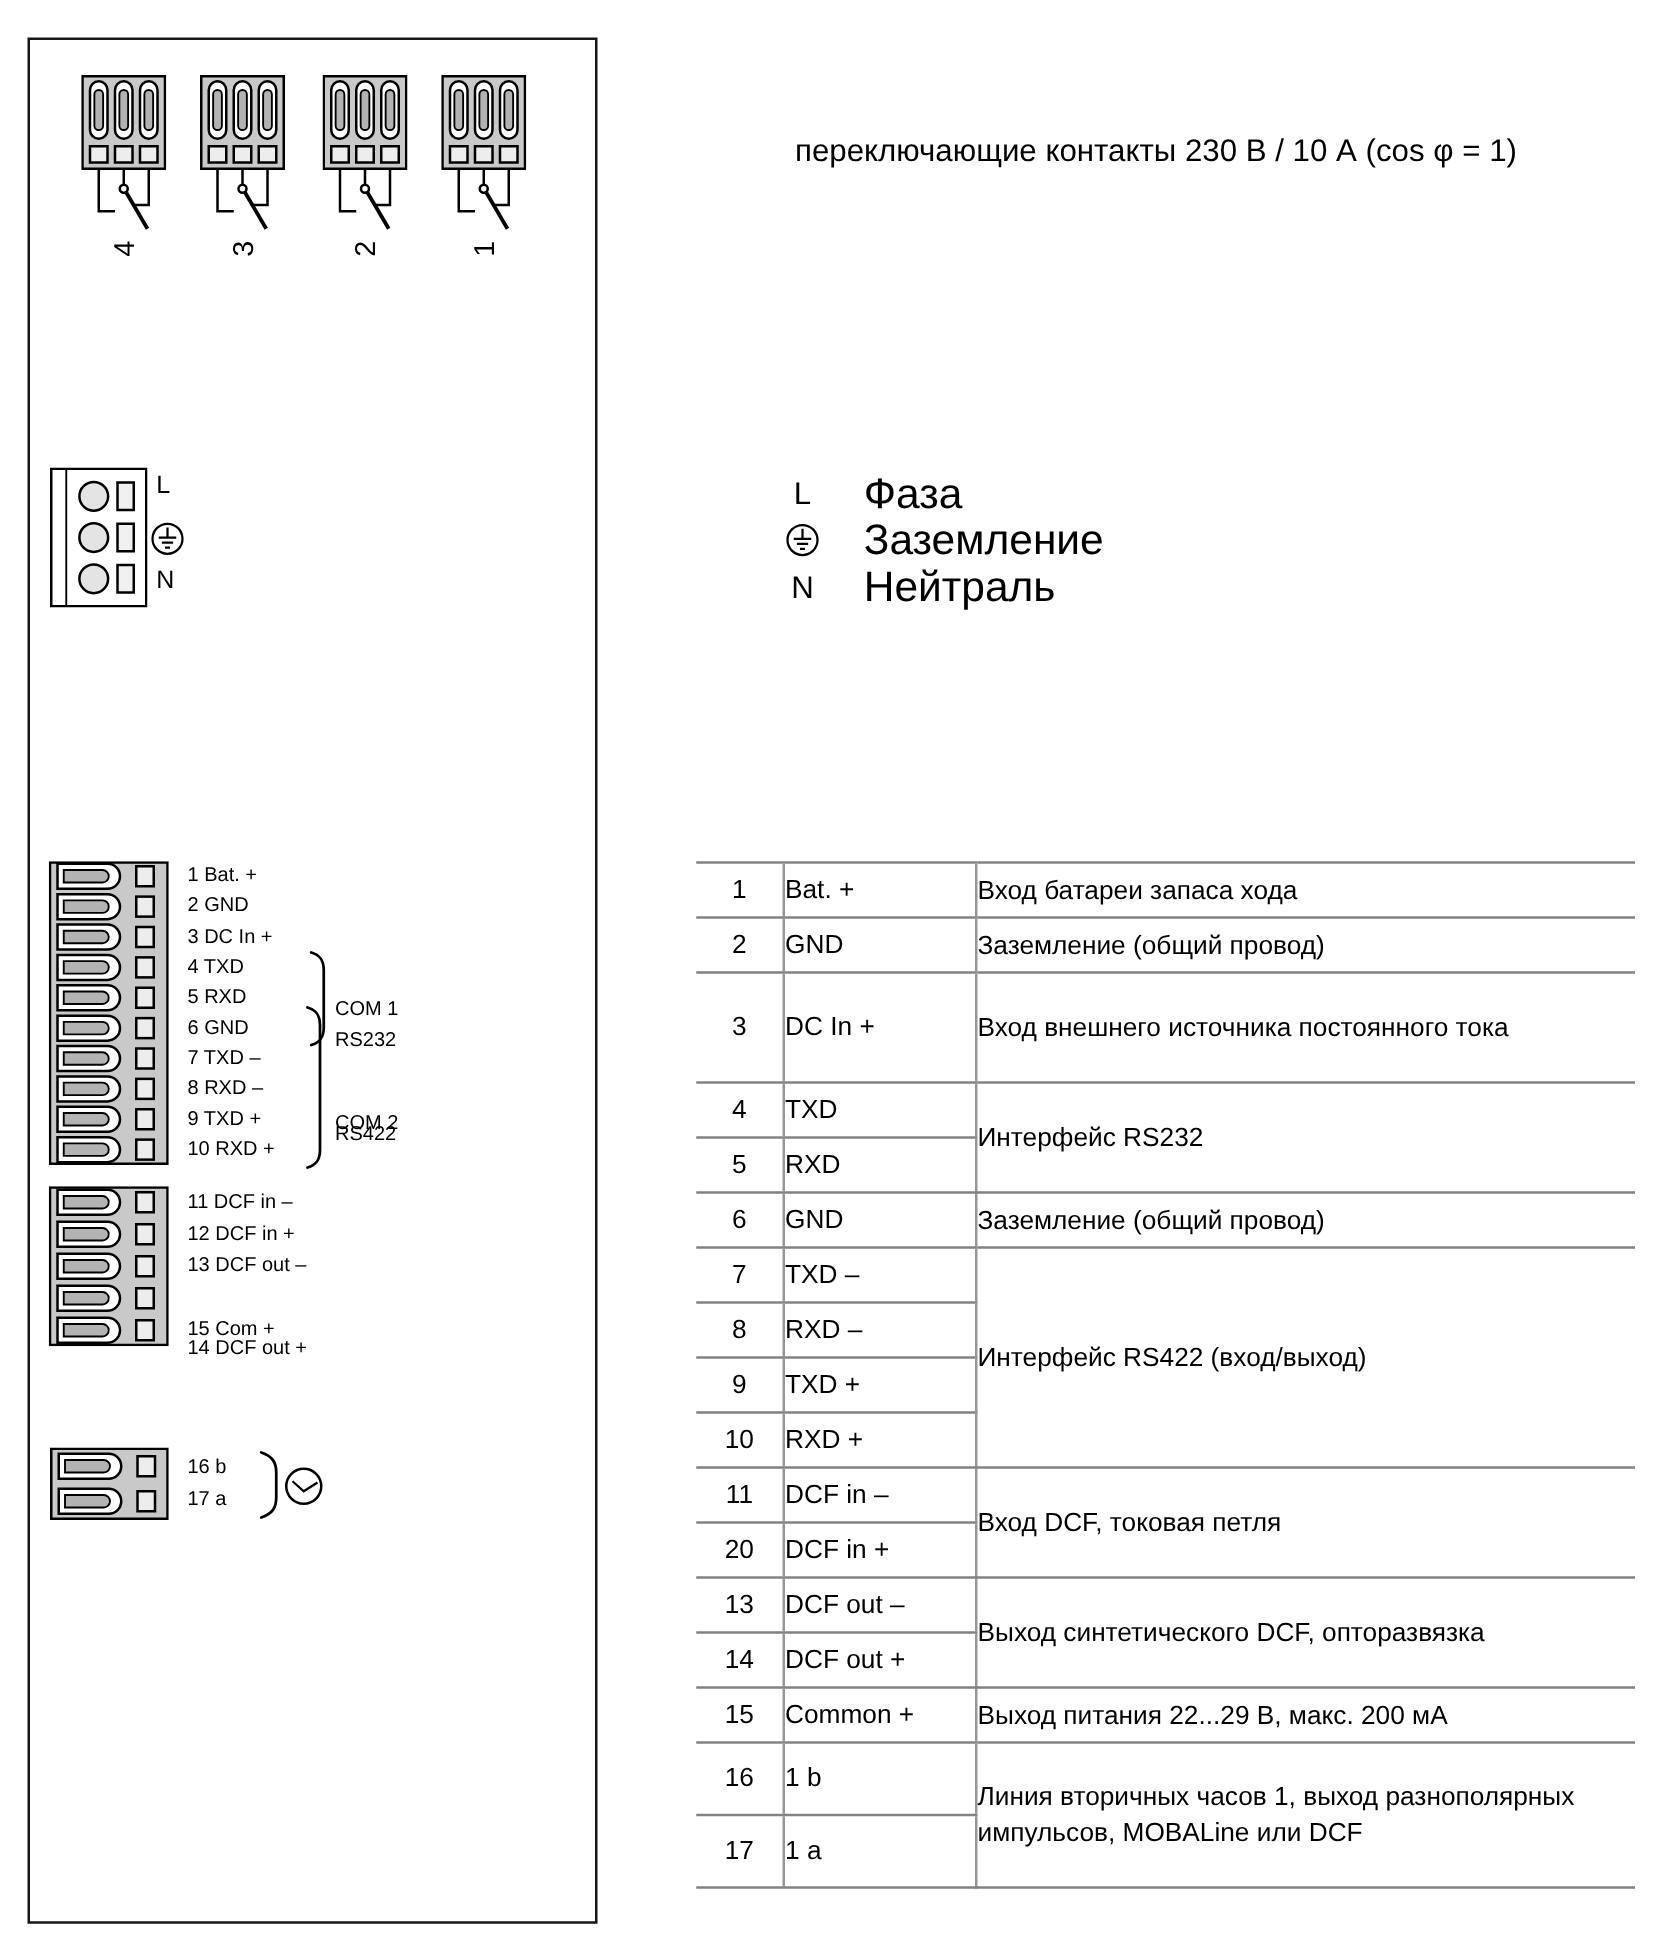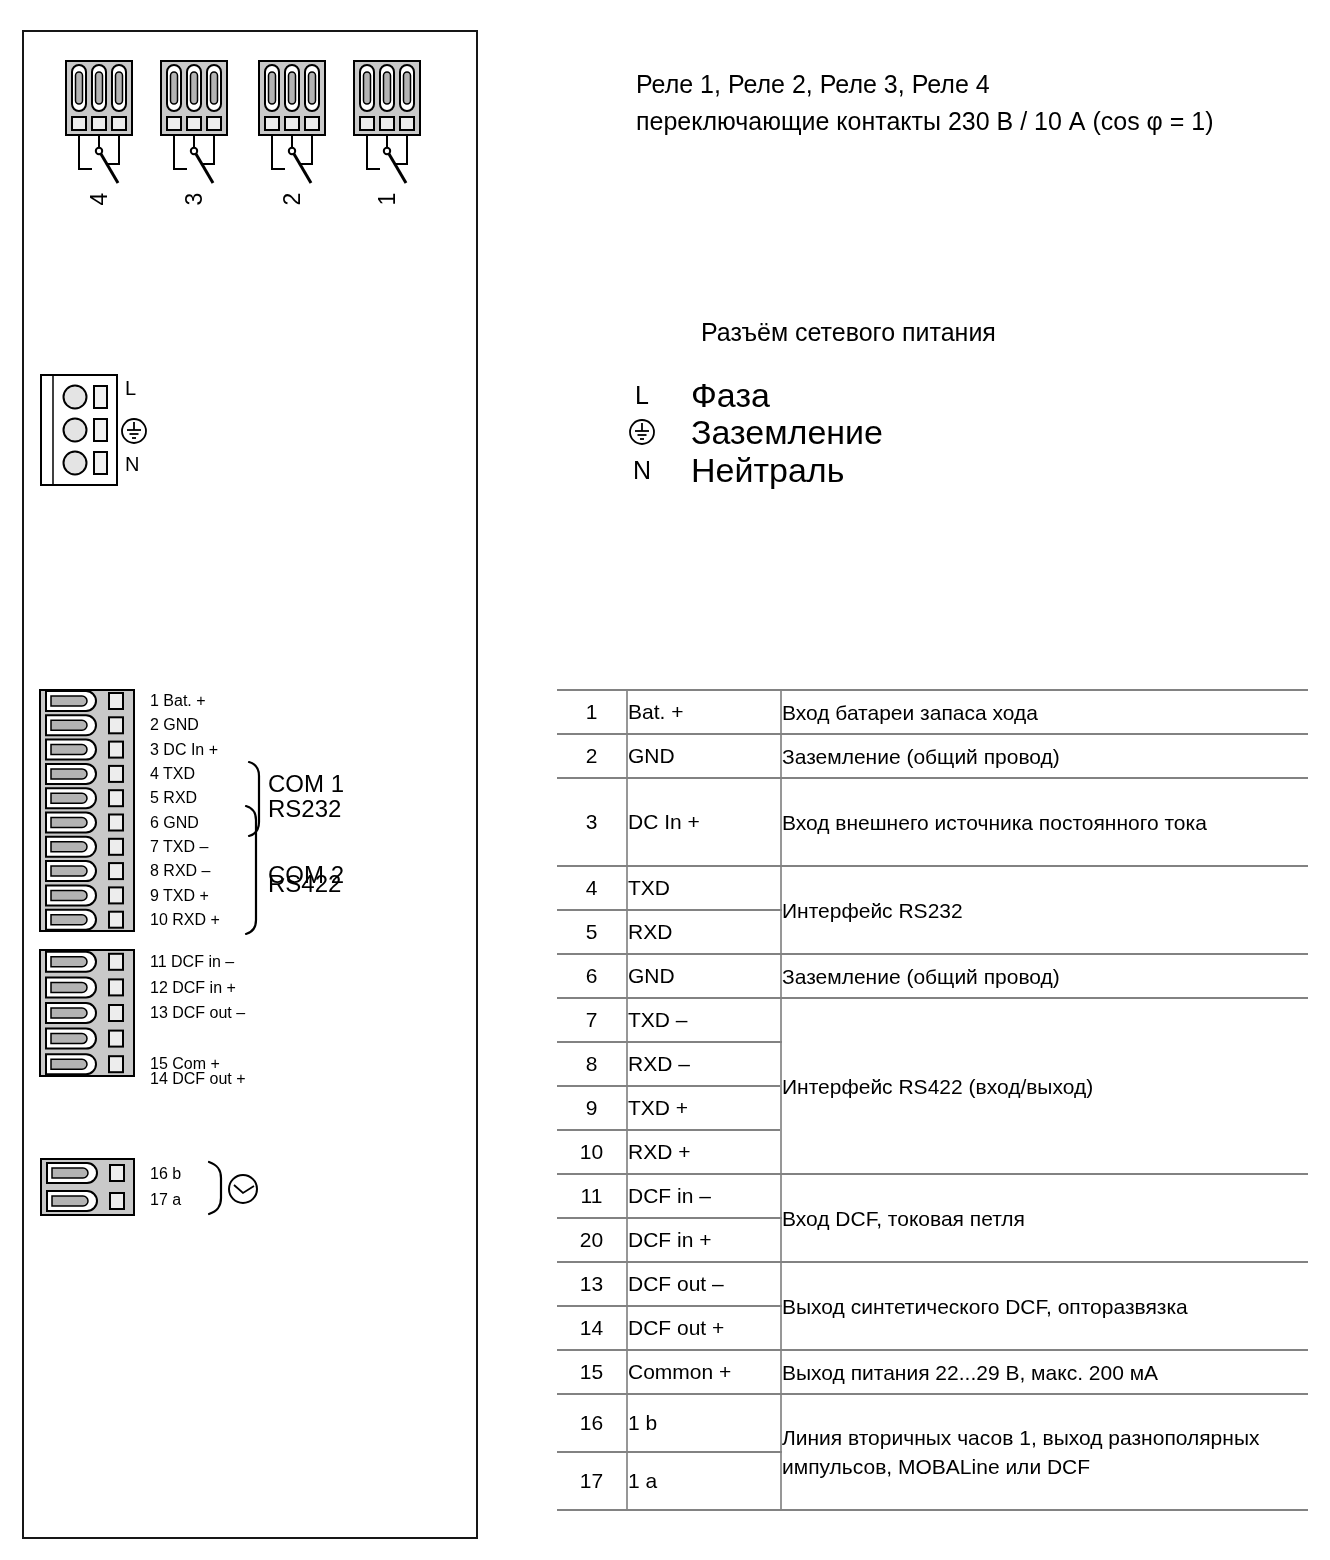--- a/index.html
+++ b/index.html
@@ -15,21 +15,21 @@
   .relay-num {
     position:absolute; width:68px; height:30px; line-height:30px;
     text-align:center; transform:rotate(-90deg); font-size:23px;
   }
   .pin-label {
     position:absolute; left:150px; height:24px; line-height:24px;
     font-size:16px; white-space:nowrap;
   }
   .com-label {
     position:absolute; left:268px; height:25px; line-height:25px;
-    font-size:24px; white-space:nowrap;
+    font-size:16px; white-space:nowrap;margin-top:24px;
   }
   .conn-side-label {
     position:absolute; font-size:20px; height:24px; line-height:24px;
   }
   .note-line { position:absolute; left:636px; font-size:25px; height:32px; line-height:32px; white-space:nowrap; }
   .section-title { position:absolute; left:701px; top:316px; font-size:25px; height:32px; line-height:32px; white-space:nowrap; }
   .legend-sym {
     position:absolute; left:626px; width:32px; text-align:center;
     font-size:25px; height:30px; line-height:30px;
   }
@@ -197,24 +197,22 @@
   <div class="pin-label" style="top:1162px">16 b</div>
   <div class="pin-label" style="top:1188px">17 a</div>
   <svg class="abs" style="left:205px;top:1159px" width="26" height="58">
     <path d="M4,3 C13,6 16,11 16,19 L16,39 C16,47 13,52 4,55" fill="none" stroke="#000" stroke-width="2.2" stroke-linecap="round"></path>
   </svg>
   <svg class="abs" style="left:227px;top:1173px" width="32" height="32">
     <circle cx="16" cy="16" r="14" fill="none" stroke="#000" stroke-width="2"></circle>
     <path d="M7,12 L16,20 L27,13" fill="none" stroke="#000" stroke-width="1.8"></path>
   </svg>
 
-  <div class="note-line" style="top:68px">Реле 1, Реле 2, Реле 3, Реле 4</div>
   <div class="note-line" style="top:105px">переключающие контакты 230 В / 10 А (cos φ = 1)</div>
 
-  <div class="section-title">Разъём сетевого питания</div>
 
   <div class="legend-sym" style="top:380px">L</div>
   <div class="legend-text" style="top:380px">Фаза</div>
   <svg class="abs" style="left:628px;top:418px" width="28" height="28" viewBox="-14 -14 28 28">
       <use href="#earth-sym"></use>
     </svg>
   <div class="legend-text" style="top:417px">Заземление</div>
   <div class="legend-sym" style="top:455px">N</div>
   <div class="legend-text" style="top:455px">Нейтраль</div>
 

